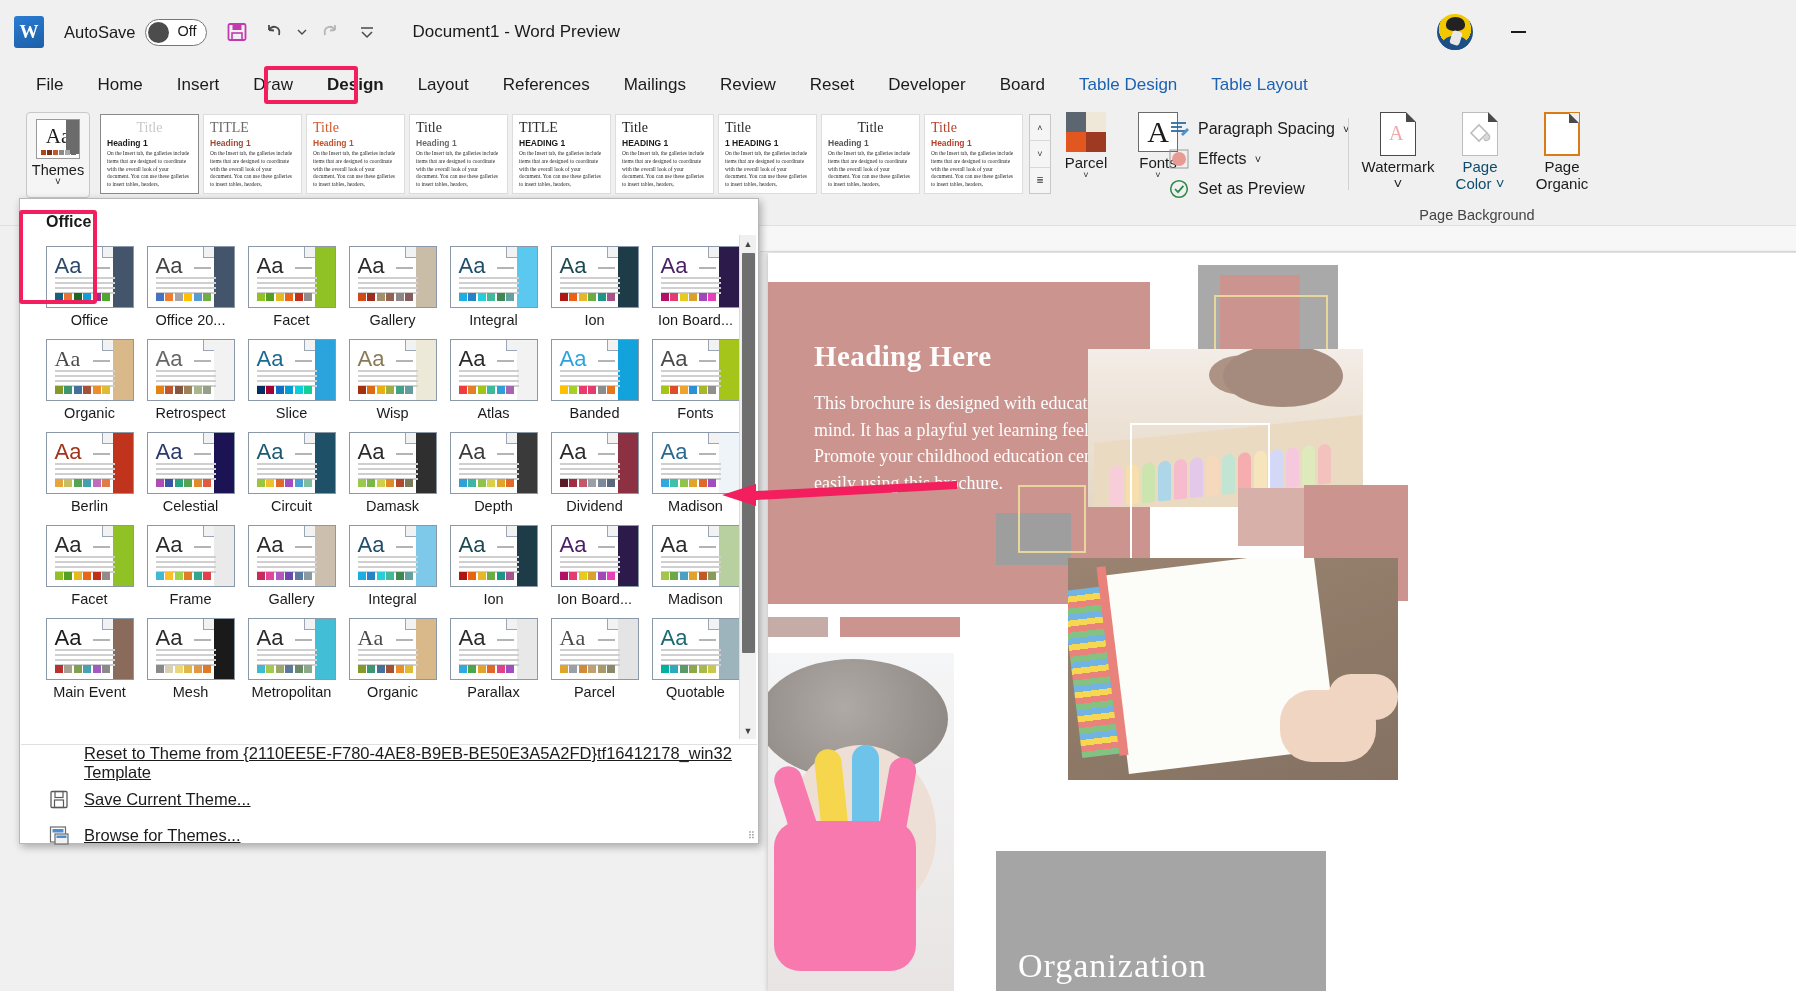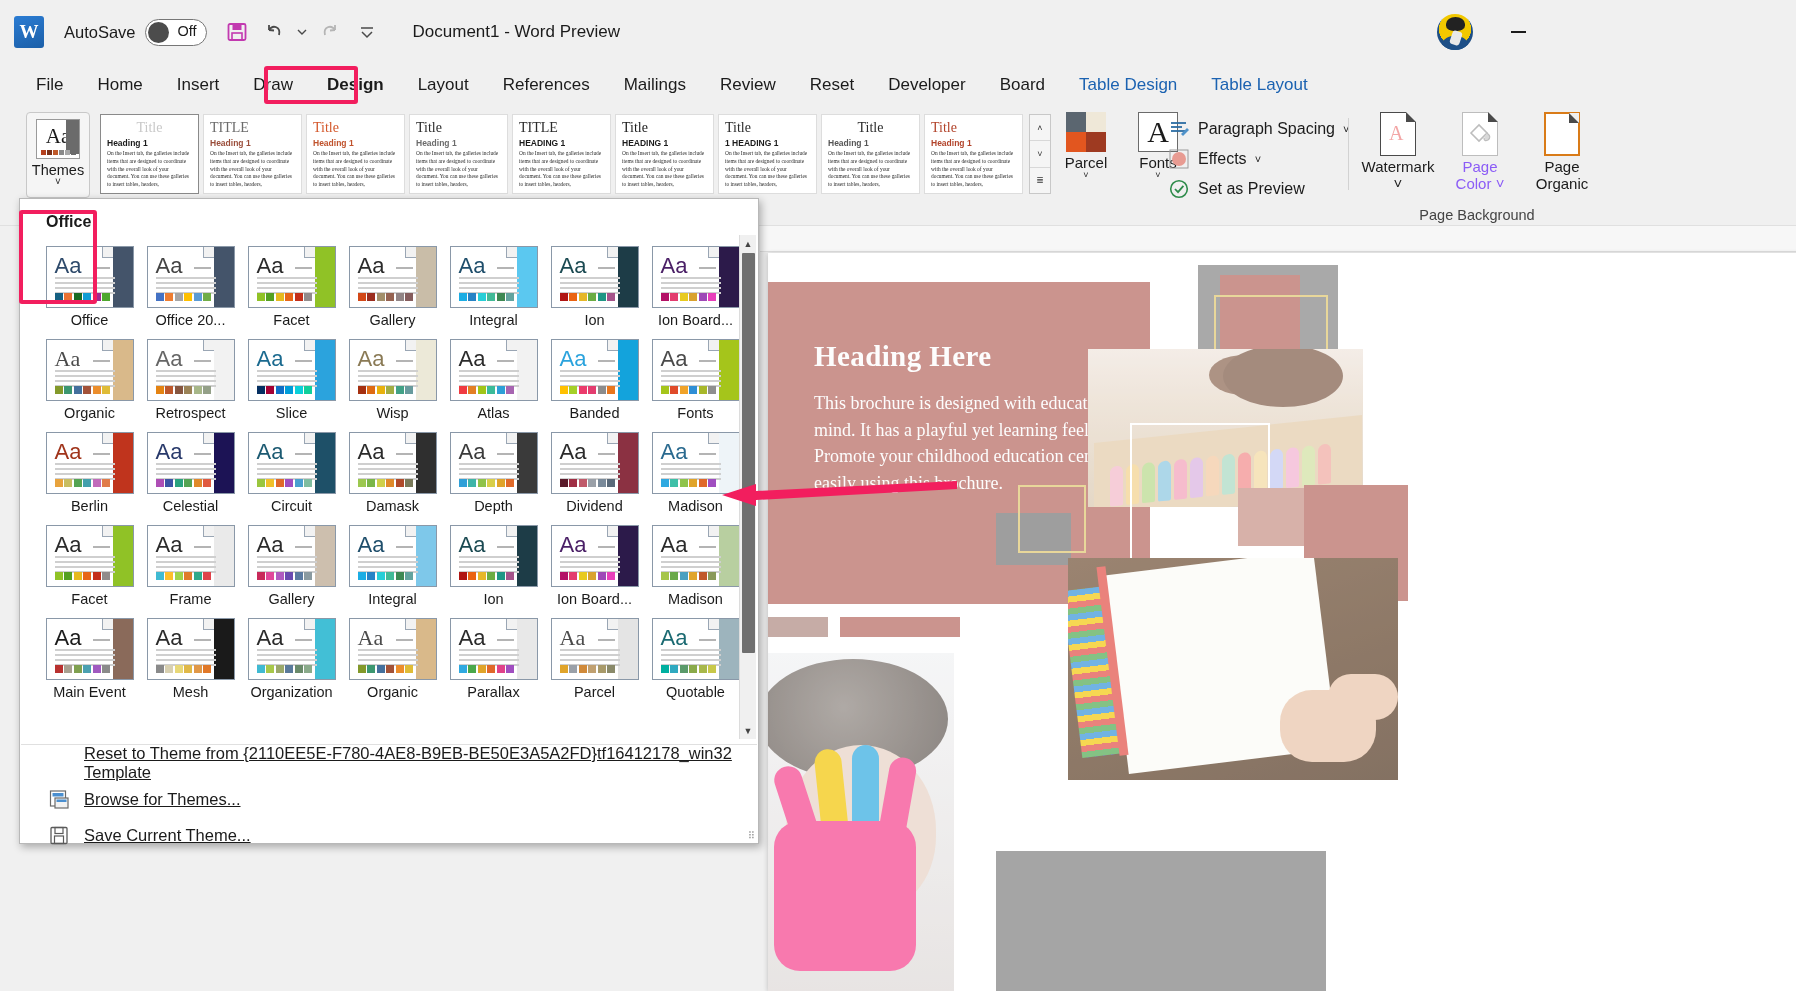--- a/index.html
+++ b/index.html
@@ -123,21 +123,21 @@
   .rb-bigbtn { display:flex; flex-direction:column; align-items:center; width: 62px; }
   .rb-bigbtn .lab { font-size: 15px; color:#1b1b1b; margin-top: 2px; }
   .rb-bigbtn .car { font-size: 9px; color:#1b1b1b; line-height:9px; }
   .colors-icon { width: 40px; height: 40px; display:grid; grid-template-columns:1fr 1fr; grid-template-rows:1fr 1fr; }
   .fonts-icon { width: 40px; height: 40px; border:1px solid #6b6b6b; background:#fff; display:flex; align-items:center; justify-content:center;
                 font-family:"Liberation Serif", serif; font-size:30px; color:#1b1b1b; line-height:1;}
   .rb-smallrow { display:flex; align-items:center; gap: 8px; height: 30px; font-size: 16px; color:#1b1b1b; }
   .page-bg-group { position:absolute; left: 1362px; top: 6px; display:flex; gap:10px; }
   .pb-btn { width: 72px; display:flex; flex-direction:column; align-items:center; }
   .pb-btn .lab { font-size: 15px; color:#1b1b1b; text-align:center; line-height: 1.12; margin-top:3px; }
-  .pb-btn.disabled .lab { color: #8b5cf6; }
+  .pb-btn.disabled .lab { color: #0c4a6e; }
   .pageicon { width:36px; height:44px; background:#fff; border:1.6px solid #4a4a4a; position:relative; }
   .pageicon:after { content:""; position:absolute; right:-1px; top:-1px; border-width:0 10px 10px 0;
                     border-style:solid; border-color:#f0f0f0 #f0f0f0 #4a4a4a #4a4a4a; }
   .group-label { position:absolute; left:1362px; bottom:2px; width:230px; text-align:center; font-size:14.5px; color:#444; }
   .vdiv { position:absolute; top:12px; width:1px; height:72px; background:#d2d2d2; }
 
   
   .dropdown {
     position: absolute; left: 19px; top: 198px; width: 740px; height: 646px;
     background: #fff; border: 1px solid #b8b8b8; box-shadow: 2px 3px 8px rgba(0,0,0,.3);
@@ -526,20 +526,21 @@
       <div class="photo ph-draw">
         <div class="pencils"></div>
         <div class="paper"></div>
         <div class="redpen"></div>
         <div class="hand2"></div>
           <div class="hand"></div>
         <div class="wash"></div>
       </div>
 
       <div class="sq-graybig"></div>
+      <div class="footer-title">Organization</div>
     </div>
 
   </div>
 
   <div class="dropdown">
     <div class="dd-section-label">Office</div>
     <div class="dd-grid-wrap">
       <div class="dd-grid" id="themeGrid">
           <div class="theme-cell">
             <div class="theme-thumb">
@@ -1245,21 +1246,21 @@
               </span>
               <span class="sw">
                 <i style="background: rgb(64, 186, 210);"></i>
                 <i style="background: rgb(168, 200, 74);"></i>
                 <i style="background: rgb(154, 168, 106);"></i>
                 <i style="background: rgb(90, 122, 154);"></i>
                 <i style="background: rgb(106, 138, 106);"></i>
                 <i style="background: rgb(138, 170, 138);"></i>
               </span>
             </div>
-            <div class="theme-name">Organization</div>
+            <div class="theme-name">Metropolitan</div>
           </div>
           <div class="theme-cell">
             <div class="theme-thumb">
               <span class="side" style="background: rgb(217, 185, 138);"></span>
               <span class="corner"></span>
               <span class="aa" style="color: rgb(75, 75, 75); font-family: &quot;Liberation Serif&quot;, serif;">Aa</span>
               <span class="rule"></span>
               <span class="lines">
                 <i></i>
                 <i></i>
@@ -1353,38 +1354,38 @@
       <div class="thumb"></div>
       <div class="arrow" style="position:absolute;bottom:0;width:100%">▼</div>
     </div>
     <div class="dd-sep"></div>
     <div class="dd-item" style="padding-left:64px;">
       <span class="u">Reset to Theme from {2110EE5E-F780-4AE8-B9EB-BE50E3A5A2FD}tf16412178_win32 Template</span>
     </div>
     <div class="dd-item">
       <span class="ico">
         <svg width="21" height="21" viewBox="0 0 21 21">
+            <rect x="2" y="2.5" width="16" height="16" rx="1" fill="none" stroke="#5a5a5a" stroke-width="1.3"></rect>
+            <rect x="6" y="2.5" width="8" height="6" fill="none" stroke="#5a5a5a" stroke-width="1.2"></rect>
+            <rect x="5.5" y="11" width="9" height="7.5" fill="none" stroke="#5a5a5a" stroke-width="1.2"></rect>
+          </svg>
+      </span>
+      <span class="u">Save Current Theme...</span>
+    </div>
+    <div class="dd-item">
+      <span class="ico">
+        <svg width="21" height="21" viewBox="0 0 21 21">
             <rect x="1.5" y="2" width="15" height="15" fill="#fff" stroke="#6b6b6b" stroke-width="1.2"></rect>
             <rect x="3.5" y="4" width="11" height="3.5" fill="#4a8fd0"></rect>
             <rect x="6" y="9" width="13" height="10" fill="#f2f2f2" stroke="#6b6b6b" stroke-width="1.2"></rect>
             <rect x="7.5" y="10.5" width="10" height="2.5" fill="#4a8fd0"></rect>
           </svg>
       </span>
       <span class="u">Browse for Themes...</span>
     </div>
-    <div class="dd-item">
-      <span class="ico">
-        <svg width="21" height="21" viewBox="0 0 21 21">
-            <rect x="2" y="2.5" width="16" height="16" rx="1" fill="none" stroke="#5a5a5a" stroke-width="1.3"></rect>
-            <rect x="6" y="2.5" width="8" height="6" fill="none" stroke="#5a5a5a" stroke-width="1.2"></rect>
-            <rect x="5.5" y="11" width="9" height="7.5" fill="none" stroke="#5a5a5a" stroke-width="1.2"></rect>
-          </svg>
-      </span>
-      <span class="u">Save Current Theme...</span>
-    </div>
     <div class="dd-resize">⠿</div>
   </div>
 
   <svg class="arrow-anno" viewBox="0 0 235 28">
     <polygon points="0,15 34,4 34,11 235,1 235,9 34,20 34,26" fill="#f21e5e"></polygon>
   </svg>
 
 </div>
 
 </body></html>

